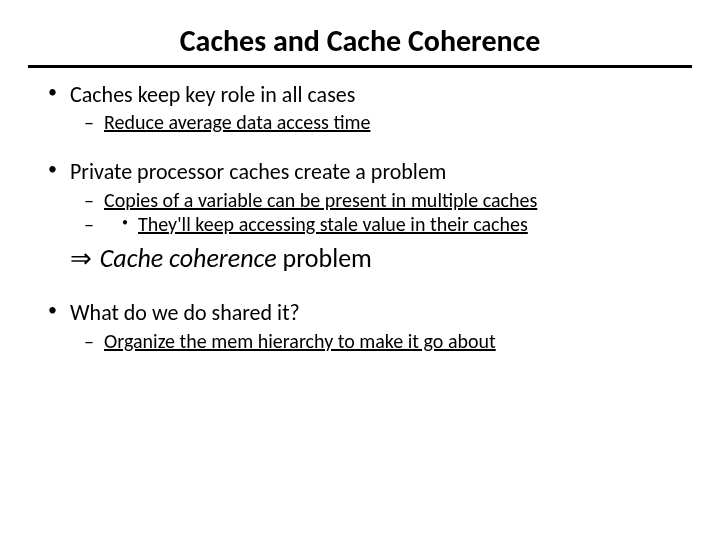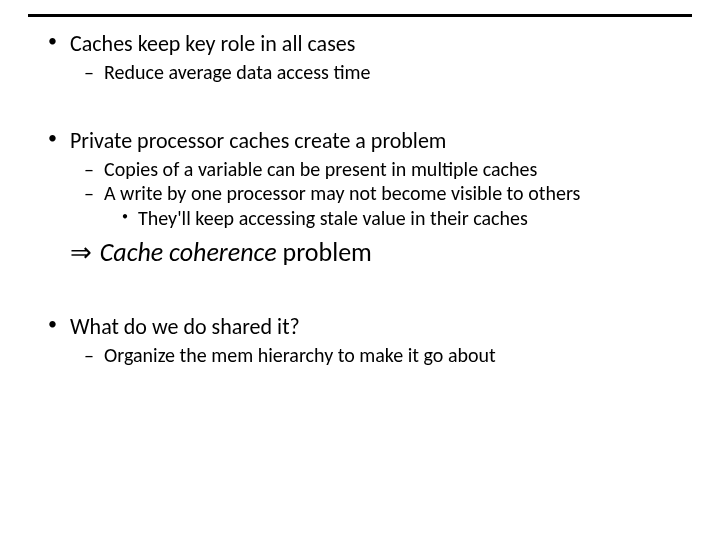--- a/index.html
+++ b/index.html
@@ -37,39 +37,40 @@
     padding: 0 8px 0 18px;
   }
   ul.body > li.l1 {
     position: relative;
     padding-left: 24px;
     font-size: 22px;
     line-height: 1.22;
     margin-top: 4px;
   }
   ul.body > li.l1 + li.l1 {
-    margin-top: 44px;
+    margin-top: 24px;
   }
   ul.body > li.l1::before {
     content: "•";
     position: absolute;
     left: 2px;
     top: 0;
     font-size: 18px;
   }
   ul.sub {
     list-style: none;
     margin: 2px 0 0 0;
     padding: 0 0 0 14px;
   }
   ul.sub > li.l2 {
     position: relative;
     padding-left: 20px;
     font-size: 20px;
     line-height: 1.22;
+    text-decoration: underline;
   }
   ul.sub > li.l2::before {
     content: "–";
     position: absolute;
     left: 0;
     top: 0;
   }
   ul.sub2 {
     list-style: none;
     margin: 0;
@@ -102,37 +103,37 @@
   }
   .callout .emph {
     font-style: italic;
   }
 </style>
 </head>
 <body>
 
 <div class="slide">
 
+  <div class="title">Caches and Cache Coherence</div>
   <hr class="rule">
 
   <ul class="body">
 
     <li class="l1">
       <span>Caches keep key role in all cases</span>
       <ul class="sub">
         <li class="l2"><span>Reduce average data access time</span></li>
       </ul>
     </li>
 
     <li class="l1">
       <span>Private processor caches create a problem</span>
       <ul class="sub">
         <li class="l2"><span>Copies of a variable can be present in multiple caches</span></li>
         <li class="l2">
-          <span>A write by one processor may not become visible to others</span>
           <ul class="sub2">
             <li class="l3"><span>They'll keep accessing stale value in their caches</span></li>
           </ul>
         </li>
       </ul>
       <div class="callout">
         <span class="arrow">⇒</span>
         <span class="emph">Cache coherence</span><span> problem</span>
       </div>
     </li>

